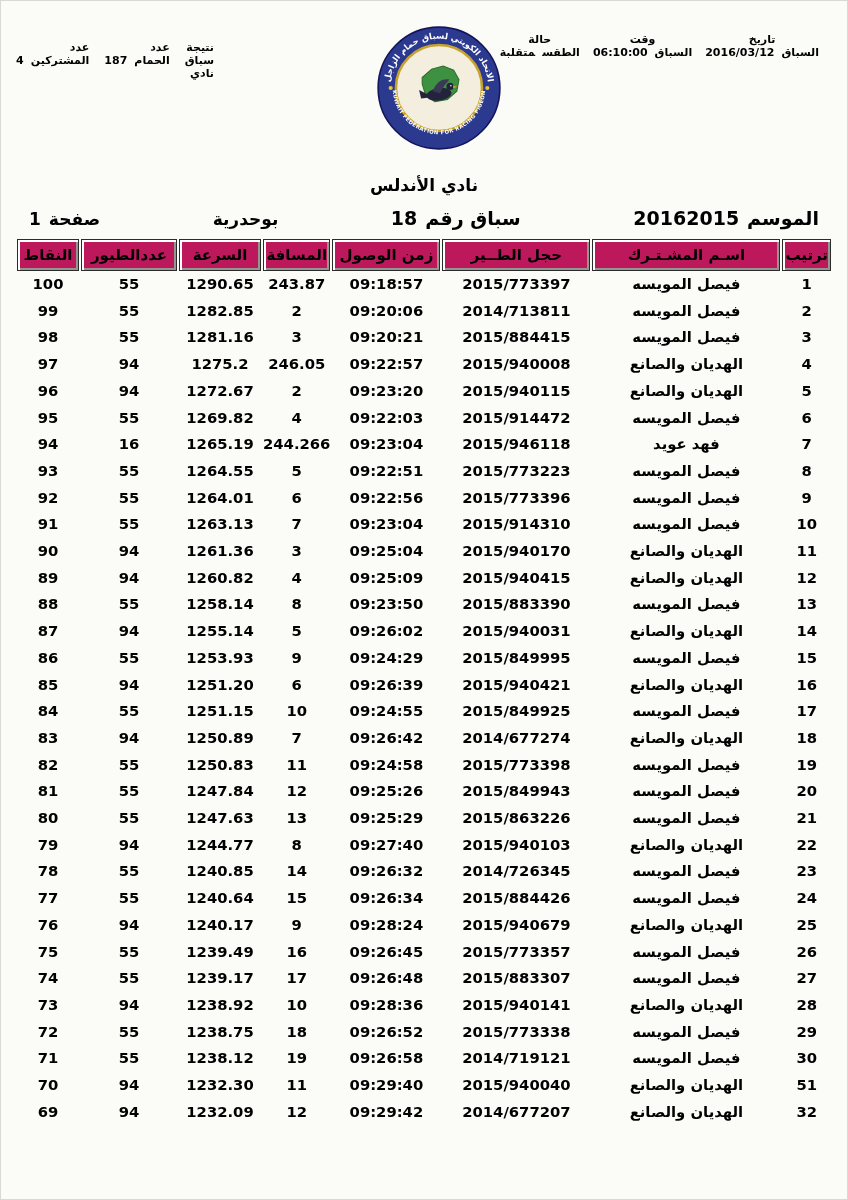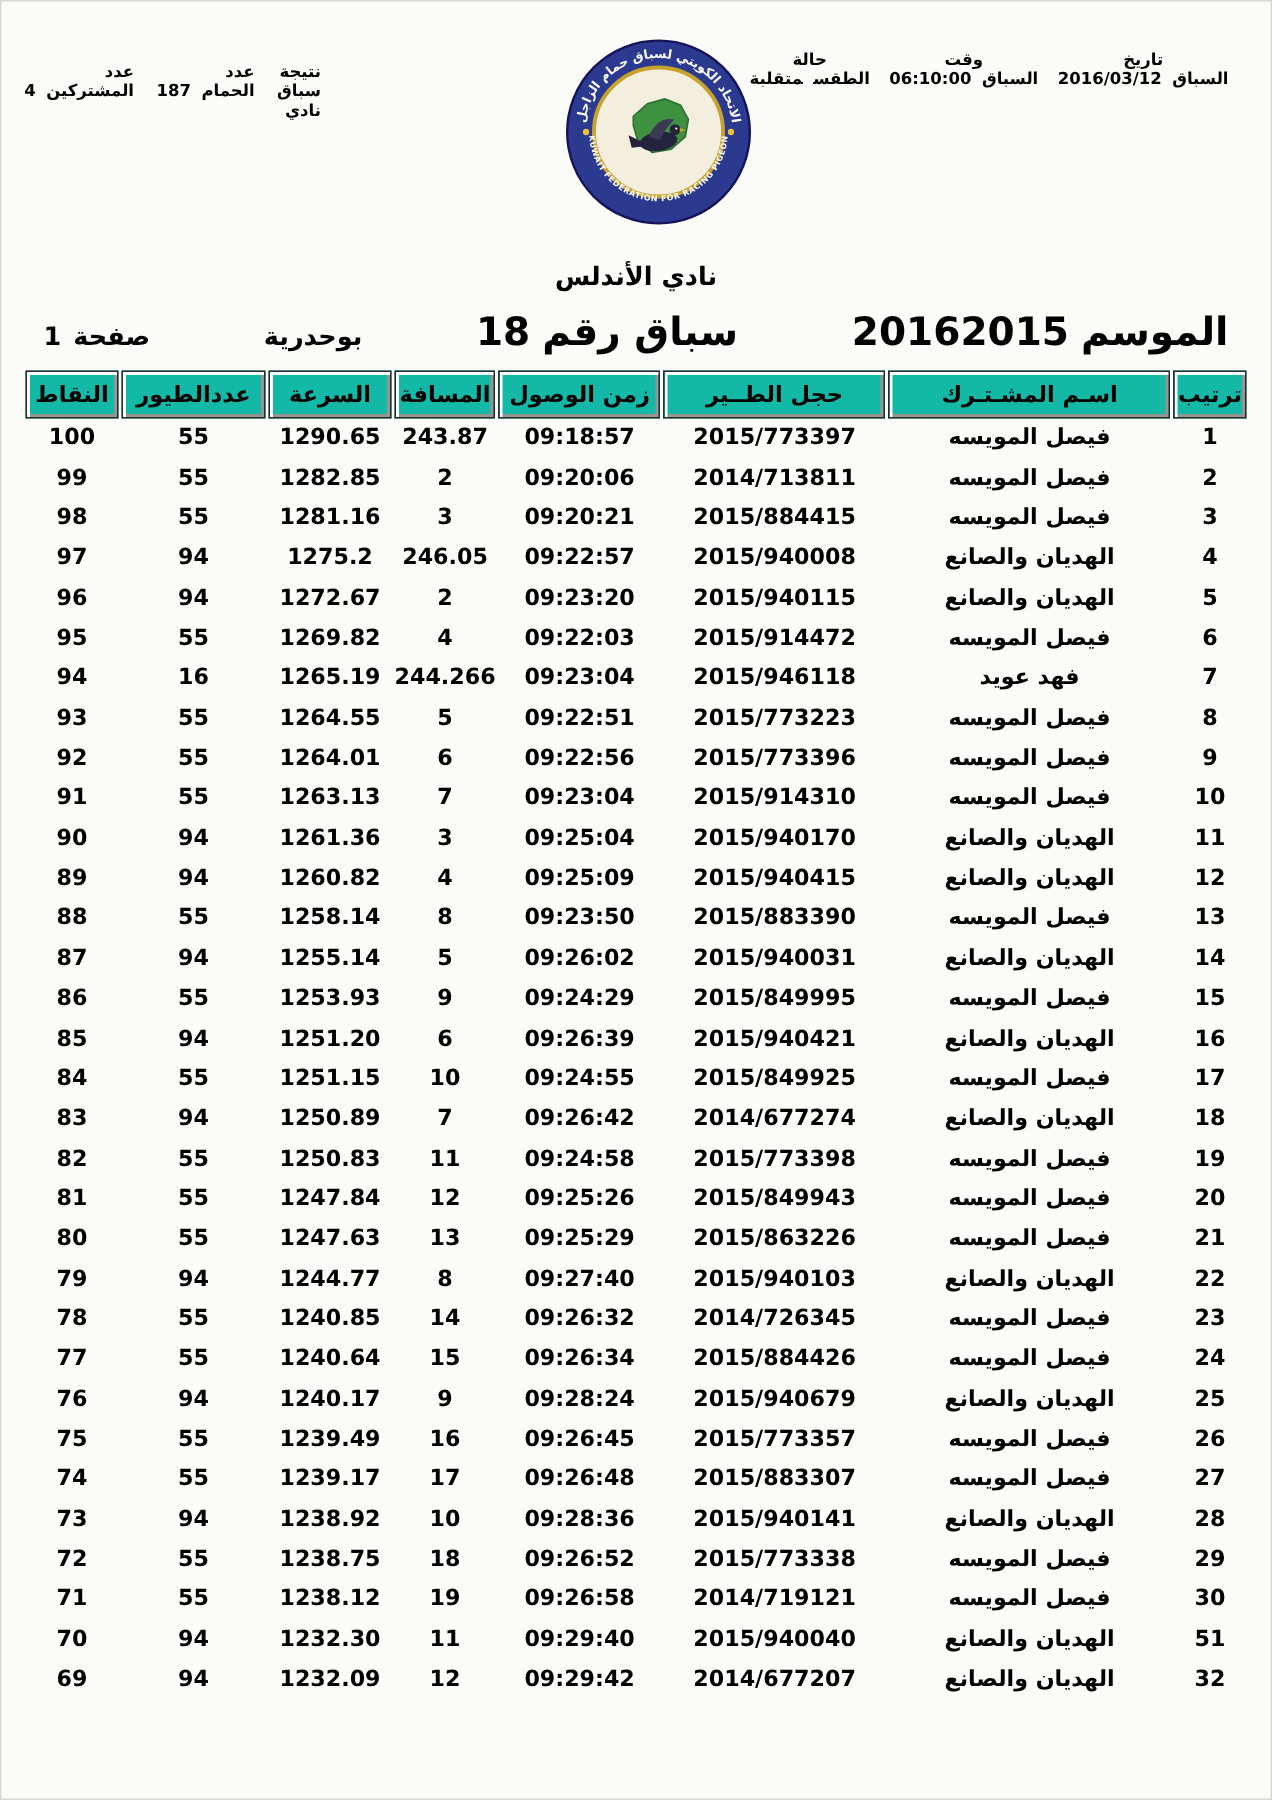--- a/index.html
+++ b/index.html
@@ -29,30 +29,30 @@
   .info-block.left-block  { width:185px; text-align:right; padding-top:16px; gap:15px; }
   .info-line .val { margin-right:7px; }
   .logo-wrap { width:130px; display:flex; justify-content:center; margin-left:60px; }
   
   .club-title { text-align:center; font-size:17px; margin-top:0px; }
   .season-row {
     display:flex; justify-content:space-between; align-items:baseline;
     padding:0 28px; margin-top:12px; font-size:17px; white-space:nowrap;
   }
   .season-item .val { margin-right:8px; }
-  .season-item.big { font-size:26px; }
+  .season-item.big { font-size:19px; }
   
   table.results {
     margin:10px auto 0;
     border-collapse:separate;
     border-spacing:2px 0;
     table-layout:fixed;
   }
   table.results th {
-    background:#14b8a6;
+    background:#be185d;
     border:1px solid #2b2b2b;
     box-shadow: inset 2px 2px 0 #ffffff, inset -2px -2px 0 #96958f;
     height:32px;
     font-size:15px;
     font-weight:bold;
     text-align:center;
     padding:0 2px;
   }
   table.results td {
     height:26.7px;

